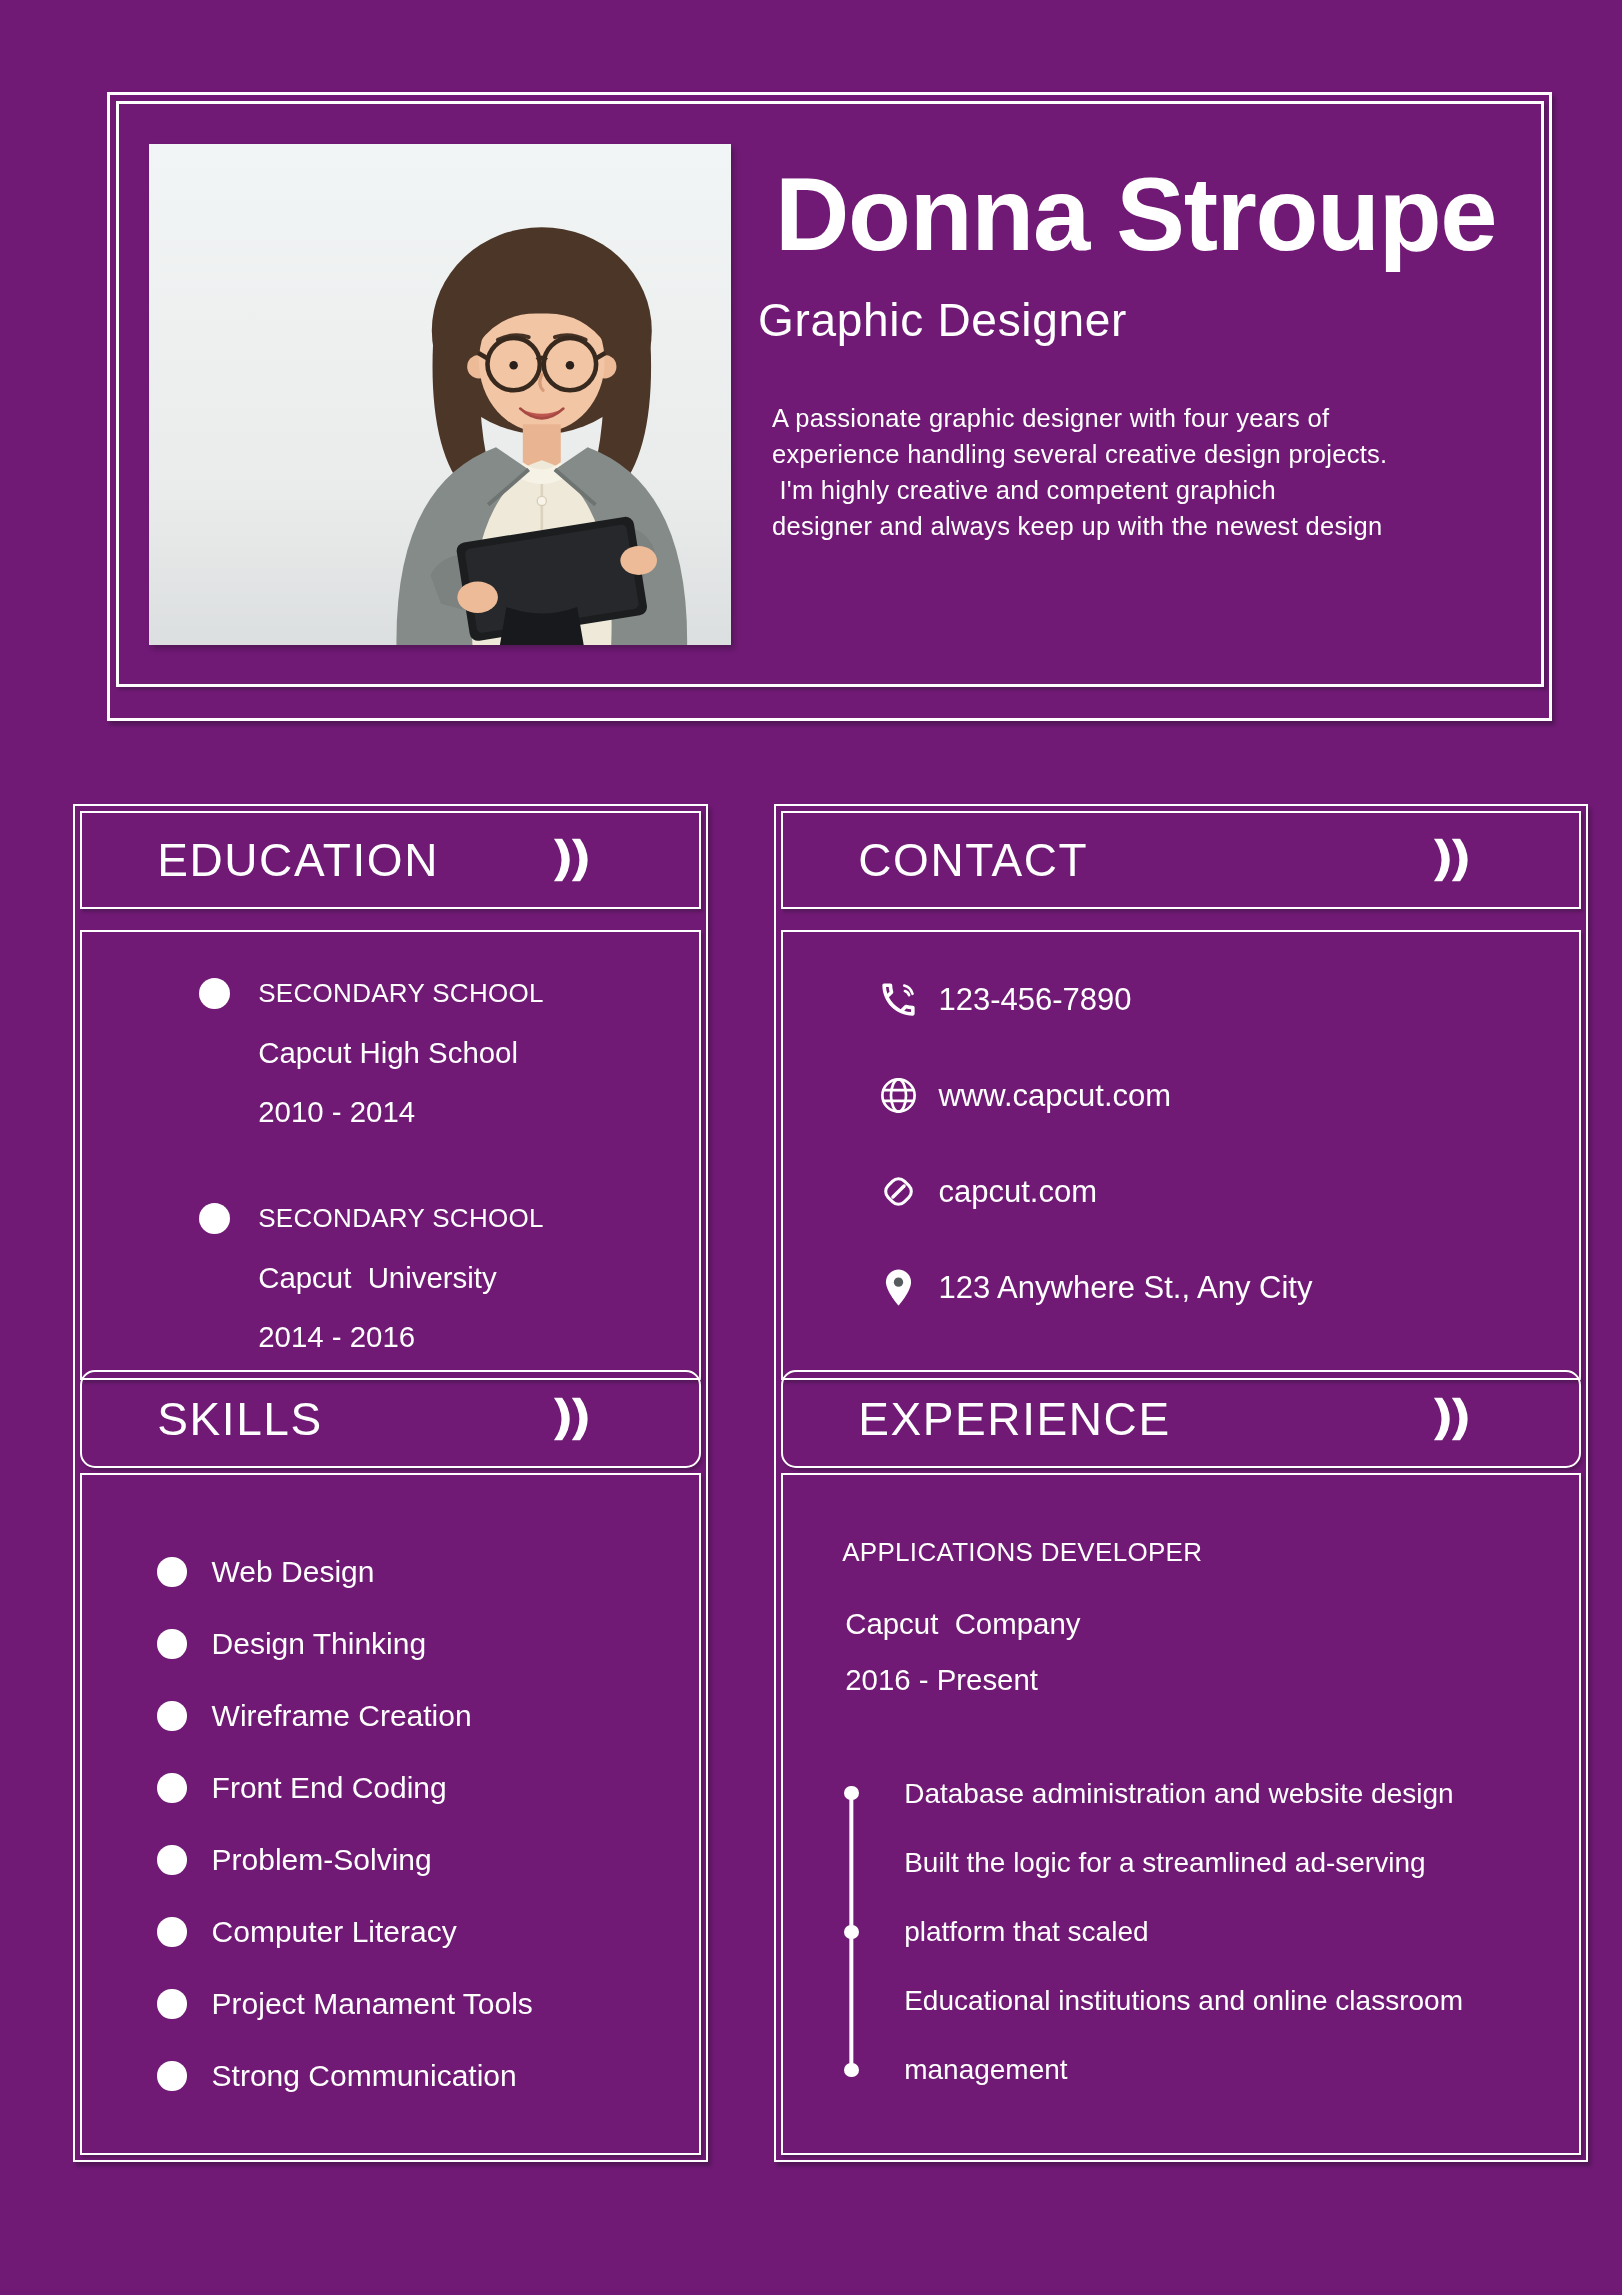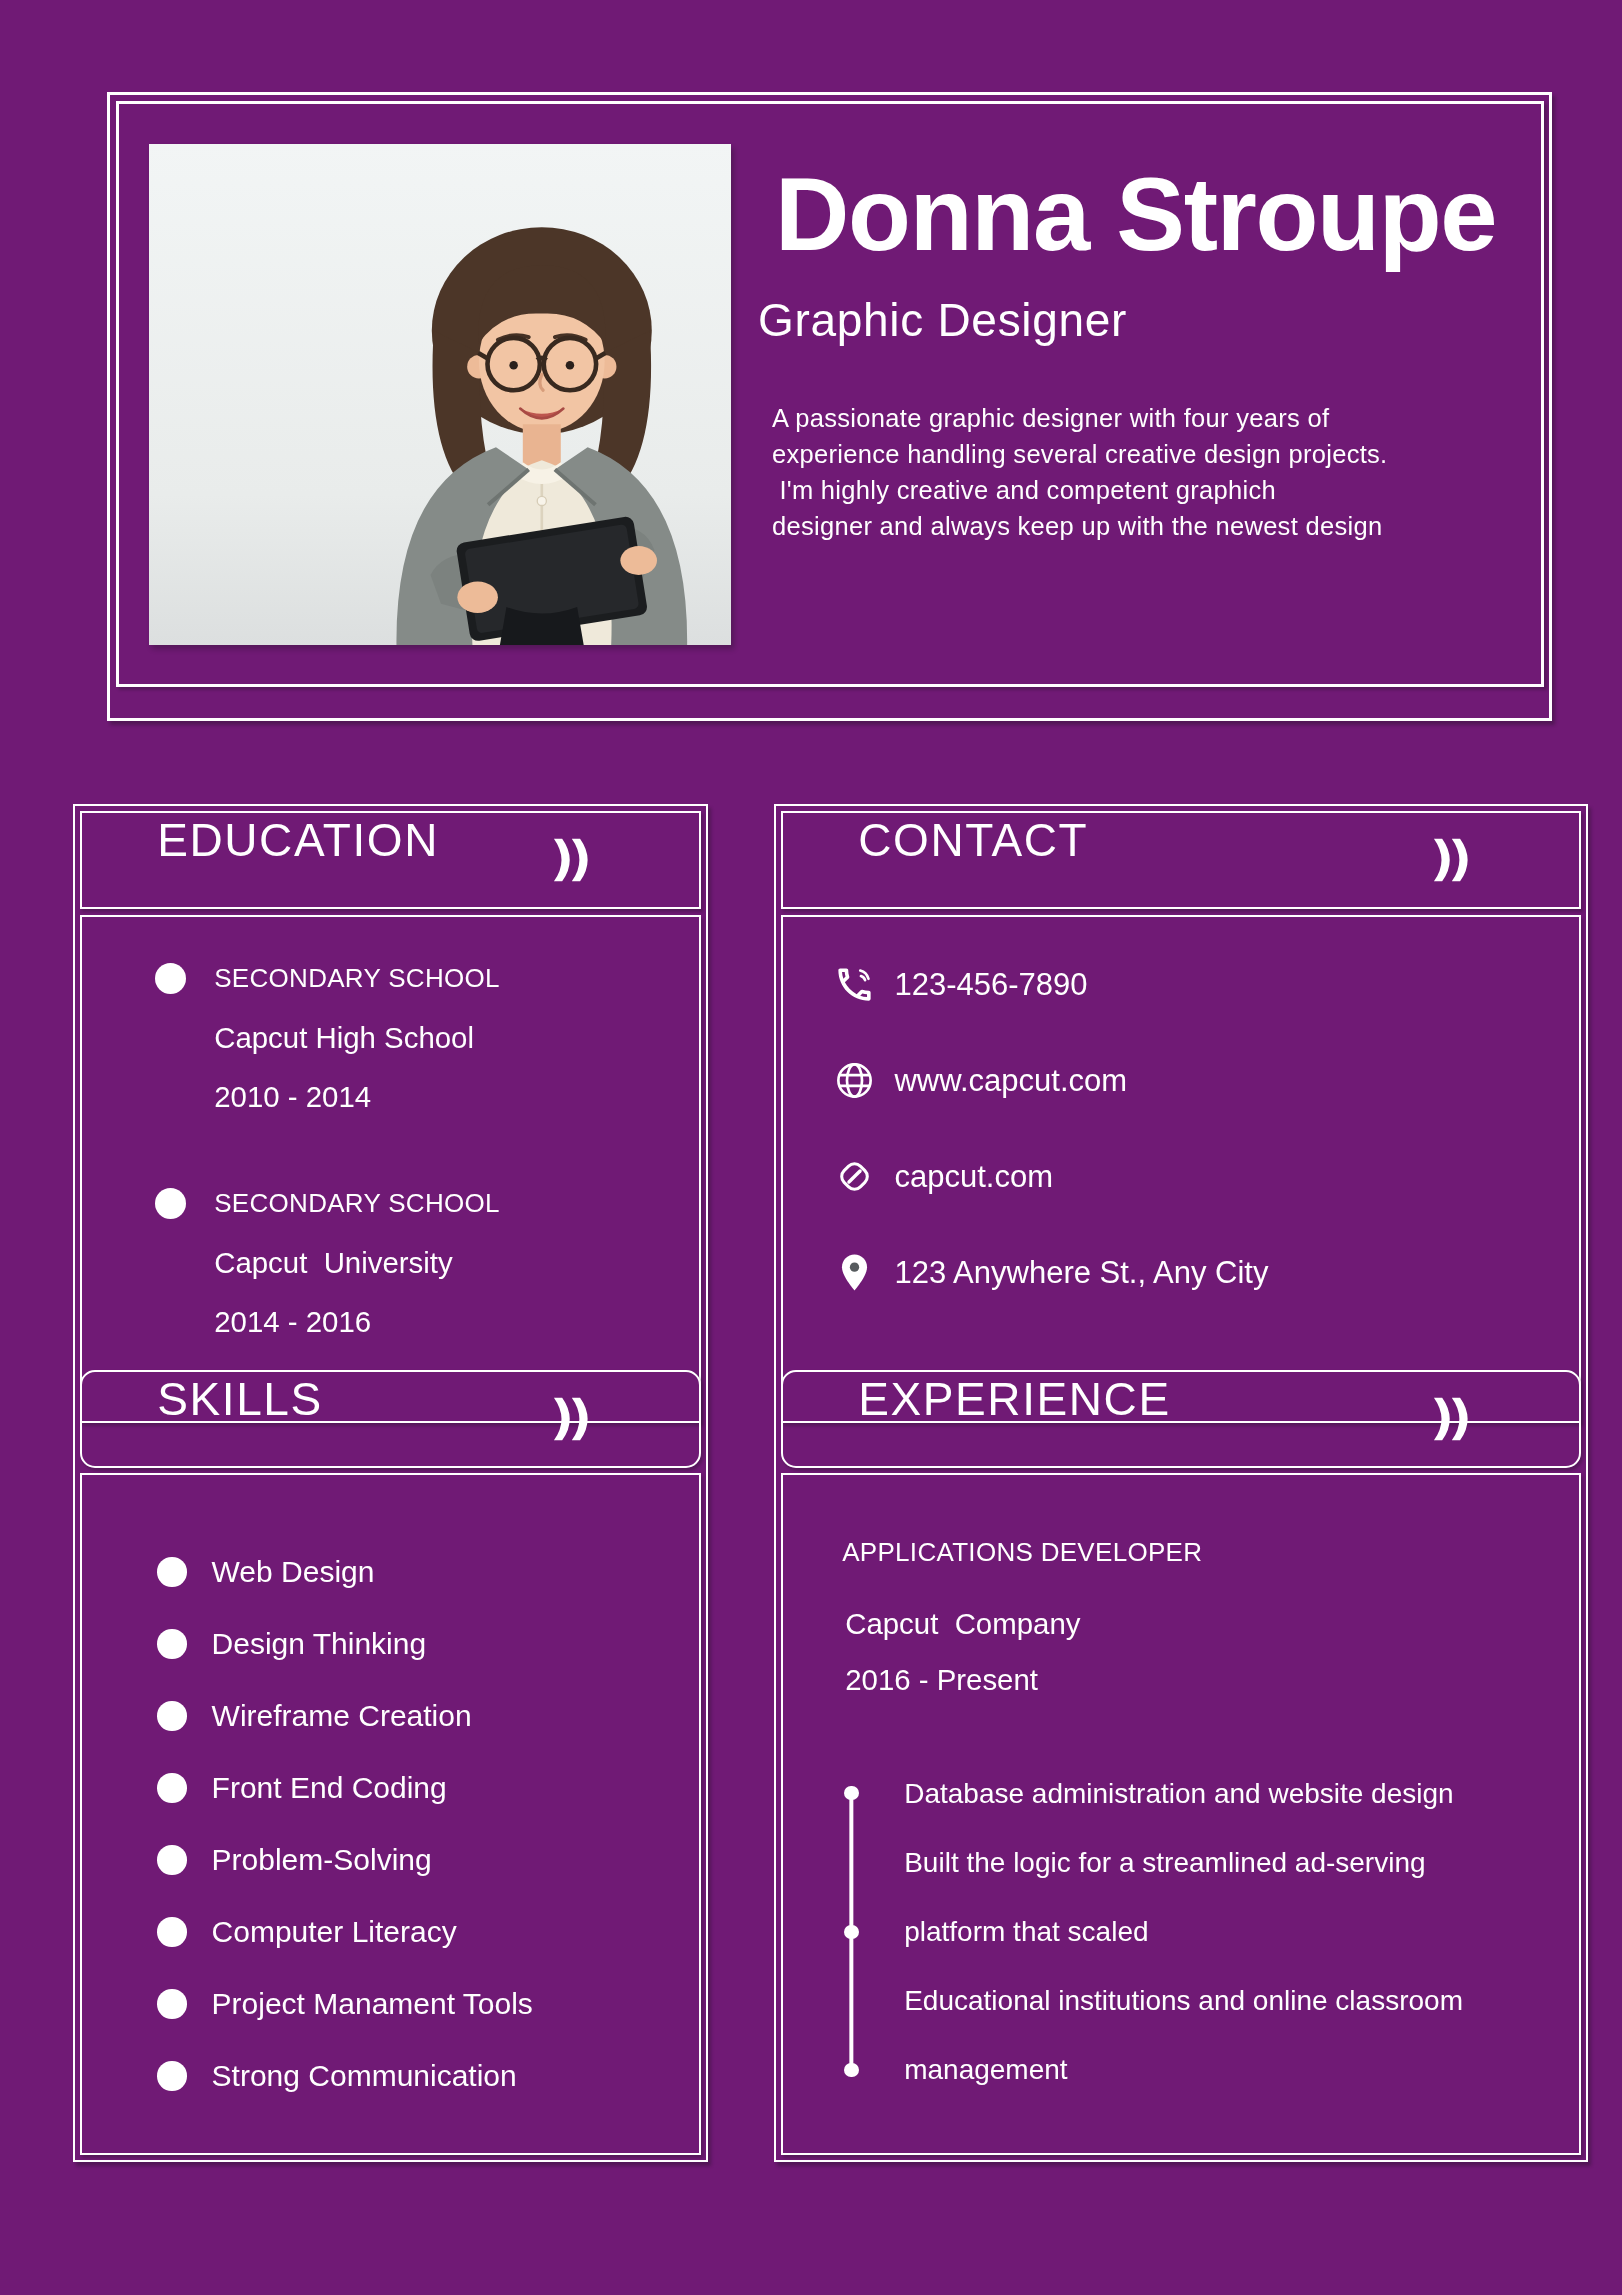--- a/index.html
+++ b/index.html
@@ -22,25 +22,25 @@
   .job-title { position:absolute; left:758px; top:293px; font-size:46px; font-weight:400; letter-spacing:0.7px; white-space:pre; }
   .summary { position:absolute; left:772px; top:400px; font-size:25.5px; line-height:36px; letter-spacing:0.3px; }
   .summary div { white-space:pre; }
 
   
   .col { position:absolute; border:2.6px solid #ffffff; box-shadow:3.3px 3.9px 3.3px rgba(15,18,19,.30); }
   .col-left  { left:73px;  top:804px; width:635px;  height:1358px; }
   .col-right { left:774px; top:804px; width:814px; height:1358px; }
 
   .sec-head { position:absolute; left:5.2px; right:5.2px; height:98px; border:2.6px solid #ffffff;
-              display:flex; box-shadow:2px 2.6px 2.6px rgba(15,18,19,.25); }
+              display:flex; align-items:center; box-shadow:2px 2.6px 2.6px rgba(15,18,19,.25); }
   .sec-head .t { font-size:46px; letter-spacing:1.6px; padding-left:75px; white-space:pre; }
   .sec-head .chev { position:absolute; right:101px; top:50%; transform:translateY(-50%); width:51px; height:44px; }
   .sec-body { position:absolute; left:5.2px; right:5.2px; border:2.6px solid #ffffff; box-shadow:2px 2.6px 2.6px rgba(15,18,19,.25); }
-  .head-1 { top:5.2px; } .body-1 { top:109px; height:508px; }
+  .head-1 { top:5.2px; } .body-1 { top:124px; height:450px;padding-left:44px; }
   .head-2 { top:564px;border-radius:15px; } .body-2 { top:667px; bottom:5.2px; }
 
   
   .edu-entry { position:relative; margin-left:73px; }
   .edu-entry.e1 { margin-top:32px; } .edu-entry.e2 { margin-top:48px; }
   .edu-entry .bullet { position:absolute; left:0; top:13.7px; width:31px; height:31px; border-radius:50%; background:#fff; }
   .edu-entry .row { height:59px; display:flex; align-items:center; margin-left:59px; white-space:pre; }
   .edu-level { font-size:26px; letter-spacing:0.3px; }
   .edu-school, .edu-years { font-size:29.4px; }
 

